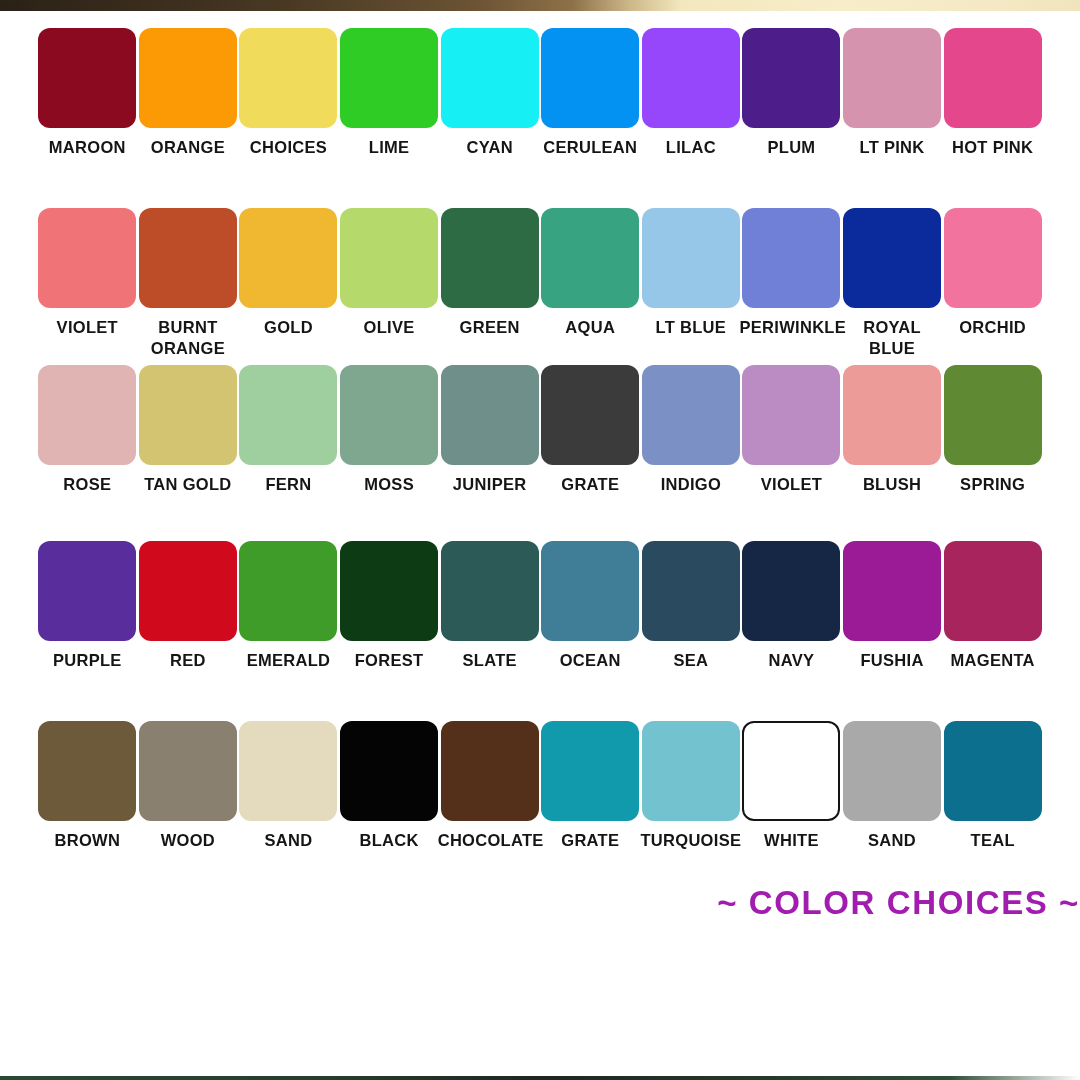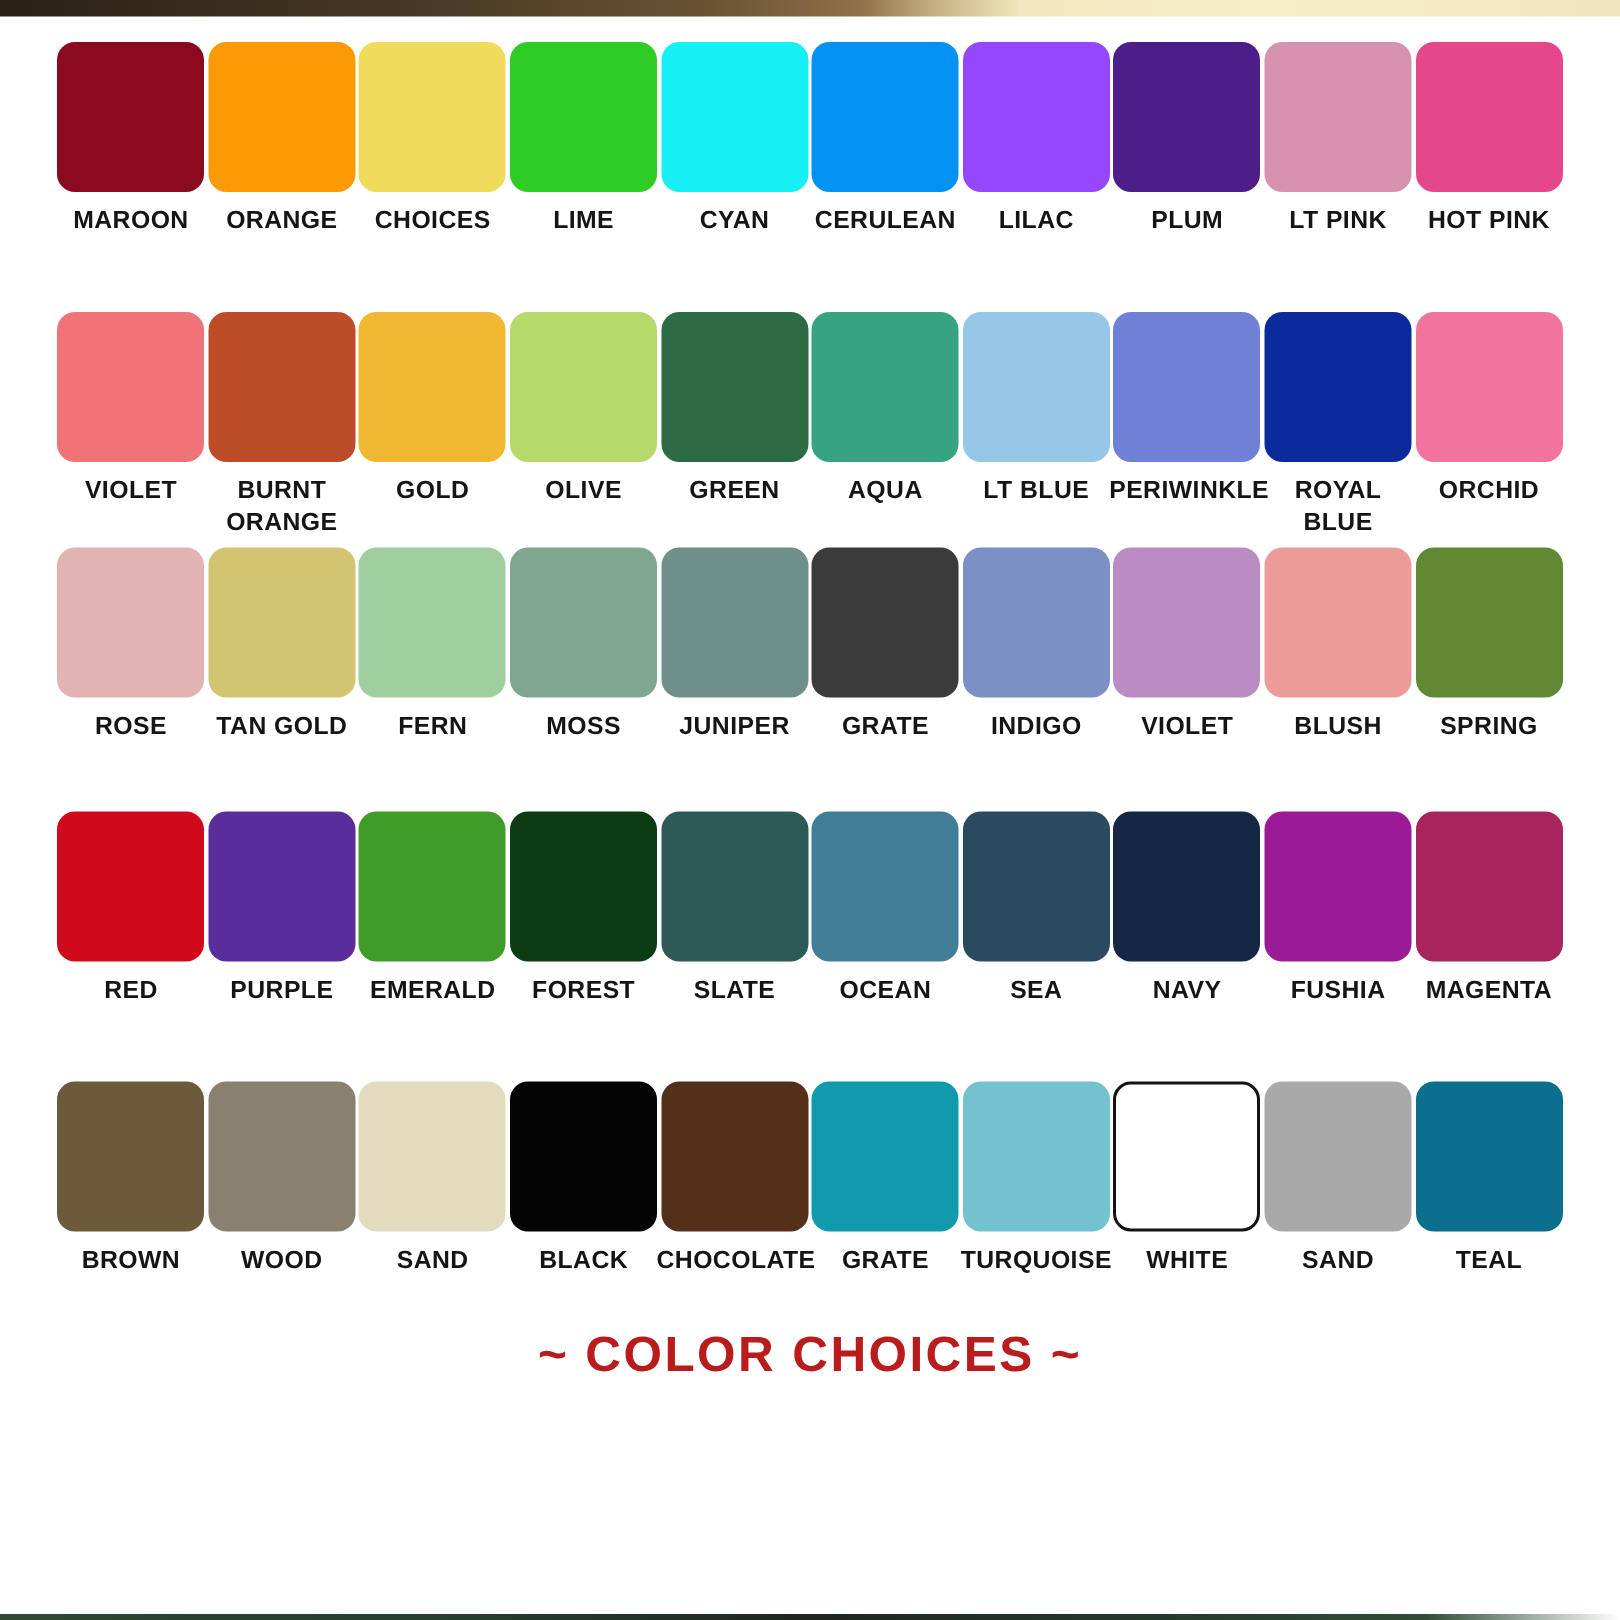--- a/index.html
+++ b/index.html
@@ -101,26 +101,26 @@
     line-height: 1.28;
     width: 104px;
     white-space: pre-line;
   }
 
   .chart-title {
     position: absolute;
     left: 0;
     top: 884px;
     width: 1080px;
-    text-align: center;
+    text-align: right;
     font-family: "Liberation Sans", sans-serif;
     font-size: 33px;
     font-weight: 700;
     letter-spacing: 1.6px;
-    color: #b91c1c;
+    color: #a21caf;
   }
 </style>
 </head>
 <body>
 
 <div id="chart-root">
 
   <div class="top-edge-strip"></div>
 
   <div class="palette" id="palette">
@@ -247,28 +247,28 @@
           <div class="swatch-chip" style="background: rgb(236, 155, 153);"></div>
           <div class="swatch-label">BLUSH</div>
         </div>
         <div class="swatch-cell">
           <div class="swatch-chip" style="background: rgb(95, 138, 51);"></div>
           <div class="swatch-label">SPRING</div>
         </div>
       </div>
       <div class="swatch-row" style="top: 541px;">
         <div class="swatch-cell">
+          <div class="swatch-chip" style="background: rgb(90, 45, 156);"></div>
+          <div class="swatch-label">PURPLE</div>
+        </div>
+        <div class="swatch-cell">
           <div class="swatch-chip" style="background: rgb(208, 10, 28);"></div>
           <div class="swatch-label">RED</div>
         </div>
         <div class="swatch-cell">
-          <div class="swatch-chip" style="background: rgb(90, 45, 156);"></div>
-          <div class="swatch-label">PURPLE</div>
-        </div>
-        <div class="swatch-cell">
           <div class="swatch-chip" style="background: rgb(63, 156, 41);"></div>
           <div class="swatch-label">EMERALD</div>
         </div>
         <div class="swatch-cell">
           <div class="swatch-chip" style="background: rgb(13, 59, 20);"></div>
           <div class="swatch-label">FOREST</div>
         </div>
         <div class="swatch-cell">
           <div class="swatch-chip" style="background: rgb(43, 90, 87);"></div>
           <div class="swatch-label">SLATE</div>

